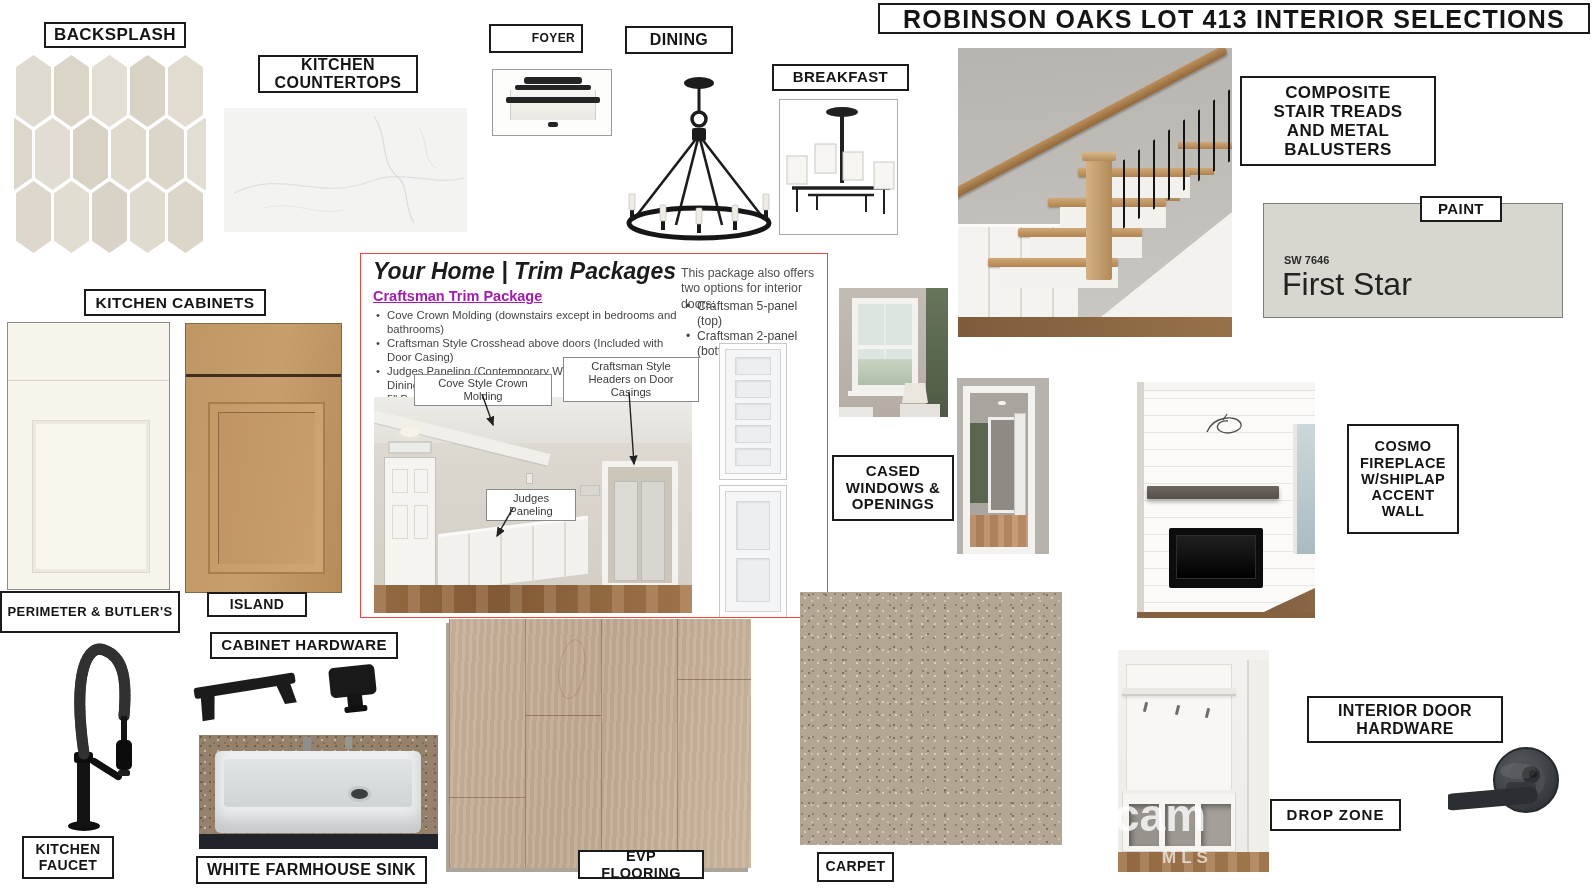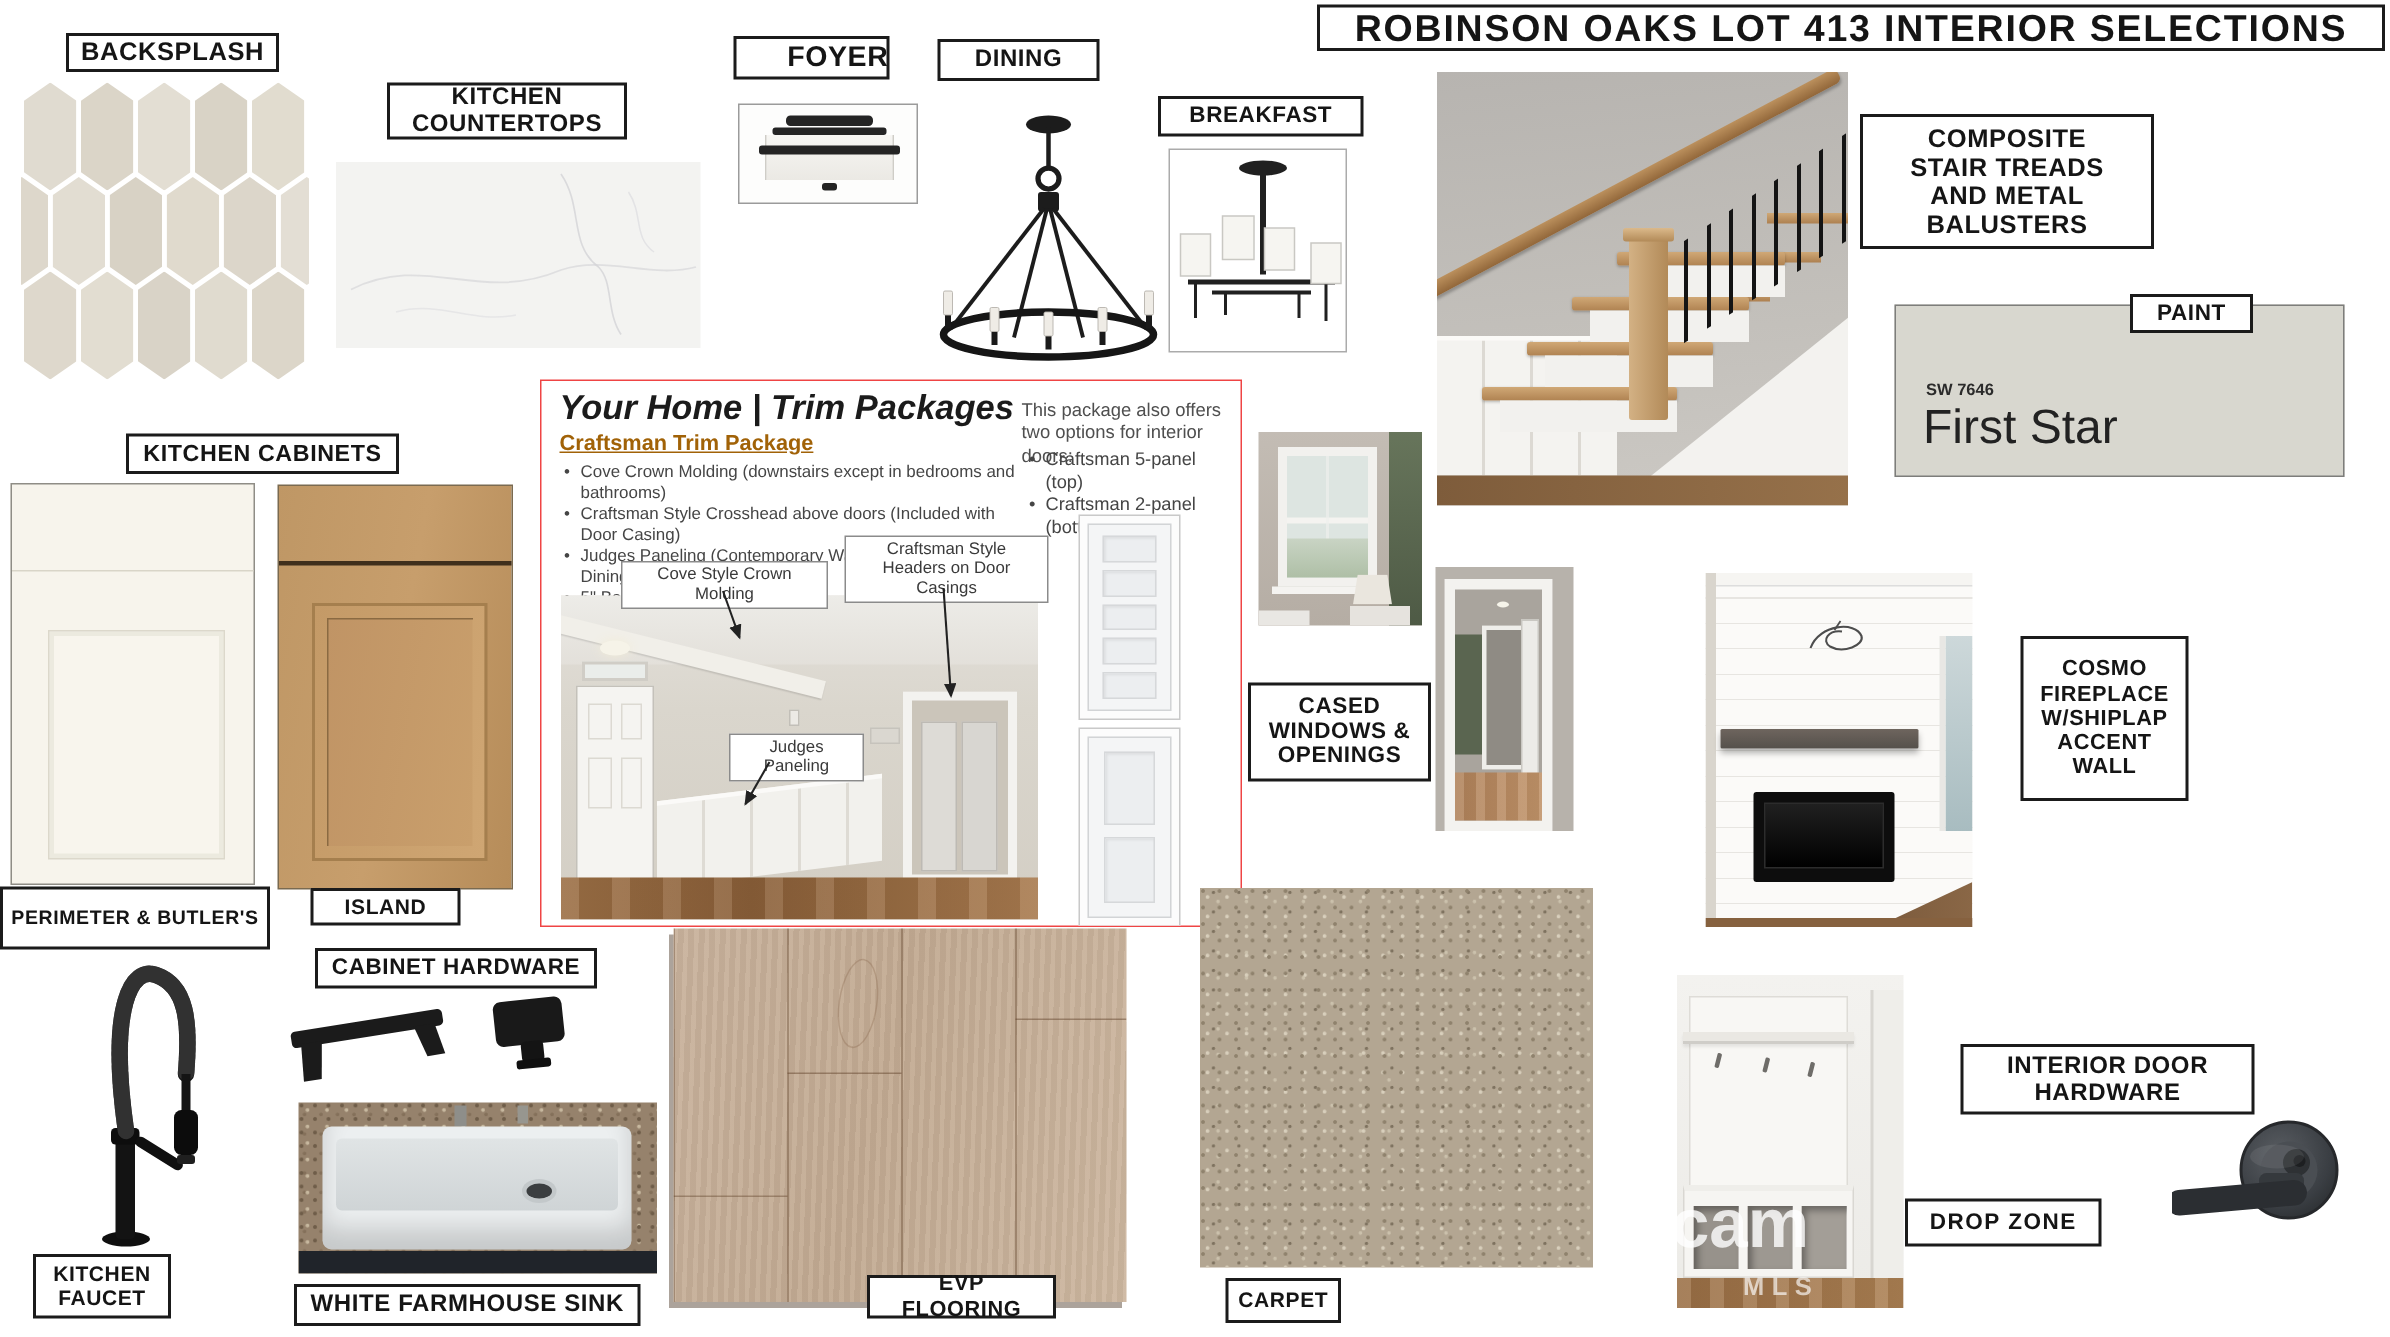--- a/index.html
+++ b/index.html
@@ -68,21 +68,21 @@
 COUNTERTOPS</div>
   <div class="photo" style="left:224px;top:108px;width:243px;height:124px;background:#f3f3f1;">
     <svg width="243" height="124" style="position:absolute;left:0;top:0;">
       <path d="M10,85 C60,60 95,95 150,72 C180,62 210,78 240,70" stroke="#d9d9dc" fill="none" stroke-width="1.2" opacity=".8"></path>
       <path d="M150,8 C165,30 155,55 175,70 C185,80 180,100 190,115" stroke="#d3d3d7" fill="none" stroke-width="1.1" opacity=".8"></path>
       <path d="M195,20 C205,35 198,50 212,60" stroke="#dcdce0" fill="none" stroke-width="1" opacity=".7"></path>
       <path d="M40,100 C70,92 90,108 120,102" stroke="#e0e0e3" fill="none" stroke-width="1" opacity=".7"></path>
     </svg>
   </div>
 
-  <div class="lbl" style="left:489px;top:24px;width:104px;height:29px;font-size:19px;padding-left:40px;">FOYER</div>
+  <div class="lbl" style="left:489px;top:24px;width:94px;height:29px;font-size:12px;padding-left:40px;">FOYER</div>
   <div class="photo" style="left:492px;top:69px;width:120px;height:67px;border:1px solid #9b9b9b;background:#fdfdfc;">
     <div class="abs" style="left:31px;top:7px;width:58px;height:7px;background:#242424;border-radius:3px;"></div>
     <div class="abs" style="left:22px;top:15px;width:76px;height:5px;background:#242424;border-radius:2px;"></div>
     <div class="abs" style="left:17px;top:20px;width:86px;height:30px;background:linear-gradient(#f7f6f3,#ebe9e4);border-left:1px solid #cfcdc7;border-right:1px solid #cfcdc7;"></div>
     <div class="abs" style="left:13px;top:27px;width:94px;height:6px;background:#242424;border-radius:2px;"></div>
     <div class="abs" style="left:55px;top:52px;width:10px;height:5px;background:#242424;border-radius:2px;"></div>
   </div>
 
   <div class="lbl" style="left:625px;top:26px;width:108px;height:28px;font-size:16px;">DINING</div>
   <div class="photo" style="left:618px;top:73px;width:162px;height:178px;">
@@ -198,21 +198,21 @@
     <div class="abs" style="left:0;top:50px;width:157px;height:3px;background:#3f2f1c;"></div>
     <div class="shaker-panel" style="left:22px;top:78px;width:113px;height:168px;border:2px solid #a57f4e;background:linear-gradient(100deg,#c49a67,#cfa673);">
       <div class="abs" style="left:8px;top:8px;right:8px;bottom:8px;background:linear-gradient(100deg,#c09465,#c99f6c);box-shadow:inset 1px 1px 0 #8a6a42;"></div>
     </div>
   </div>
   <div class="lbl" style="left:0;top:591px;width:180px;height:42px;font-size:13px;">PERIMETER &amp; BUTLER'S</div>
   <div class="lbl" style="left:207px;top:592px;width:100px;height:25px;font-size:14px;">ISLAND</div>
 
   <div class="photo" style="left:360px;top:253px;width:468px;height:365px;background:#fff;border:1px solid #ef4444;">
     <div class="abs" style="left:12px;top:4px;font-size:23px;font-style:italic;font-weight:bold;color:#1b1b1b;">Your Home | Trim Packages</div>
-    <div class="abs" style="left:12px;top:34px;font-size:14.5px;font-weight:bold;text-decoration:underline;color:#a16207;">Craftsman Trim Package</div>
+    <div class="abs" style="left:12px;top:34px;font-size:14.5px;font-weight:bold;text-decoration:underline;color:#a21caf;">Craftsman Trim Package</div>
     <ul class="doc-bullets abs" style="left:12px;top:54px;width:310px;">
       <li>Cove Crown Molding (downstairs except in bedrooms and bathrooms)</li>
       <li>Craftsman Style Crosshead above doors (Included with Door Casing)</li>
       <li>Judges Paneling (Contemporary Wainscoting) in Foyer and Dining</li>
       <li>5" Baseboards</li>
       <li>Window Sills</li>
     </ul>
     <div class="abs" style="left:320px;top:12px;width:142px;font-size:12.3px;color:#4f4f4f;line-height:1.25;">This package also offers two options for interior doors:</div>
     <ul class="doc-bullets note-bullets abs" style="left:322px;top:45px;width:142px;">
       <li>Craftsman 5-panel  (top)</li>

